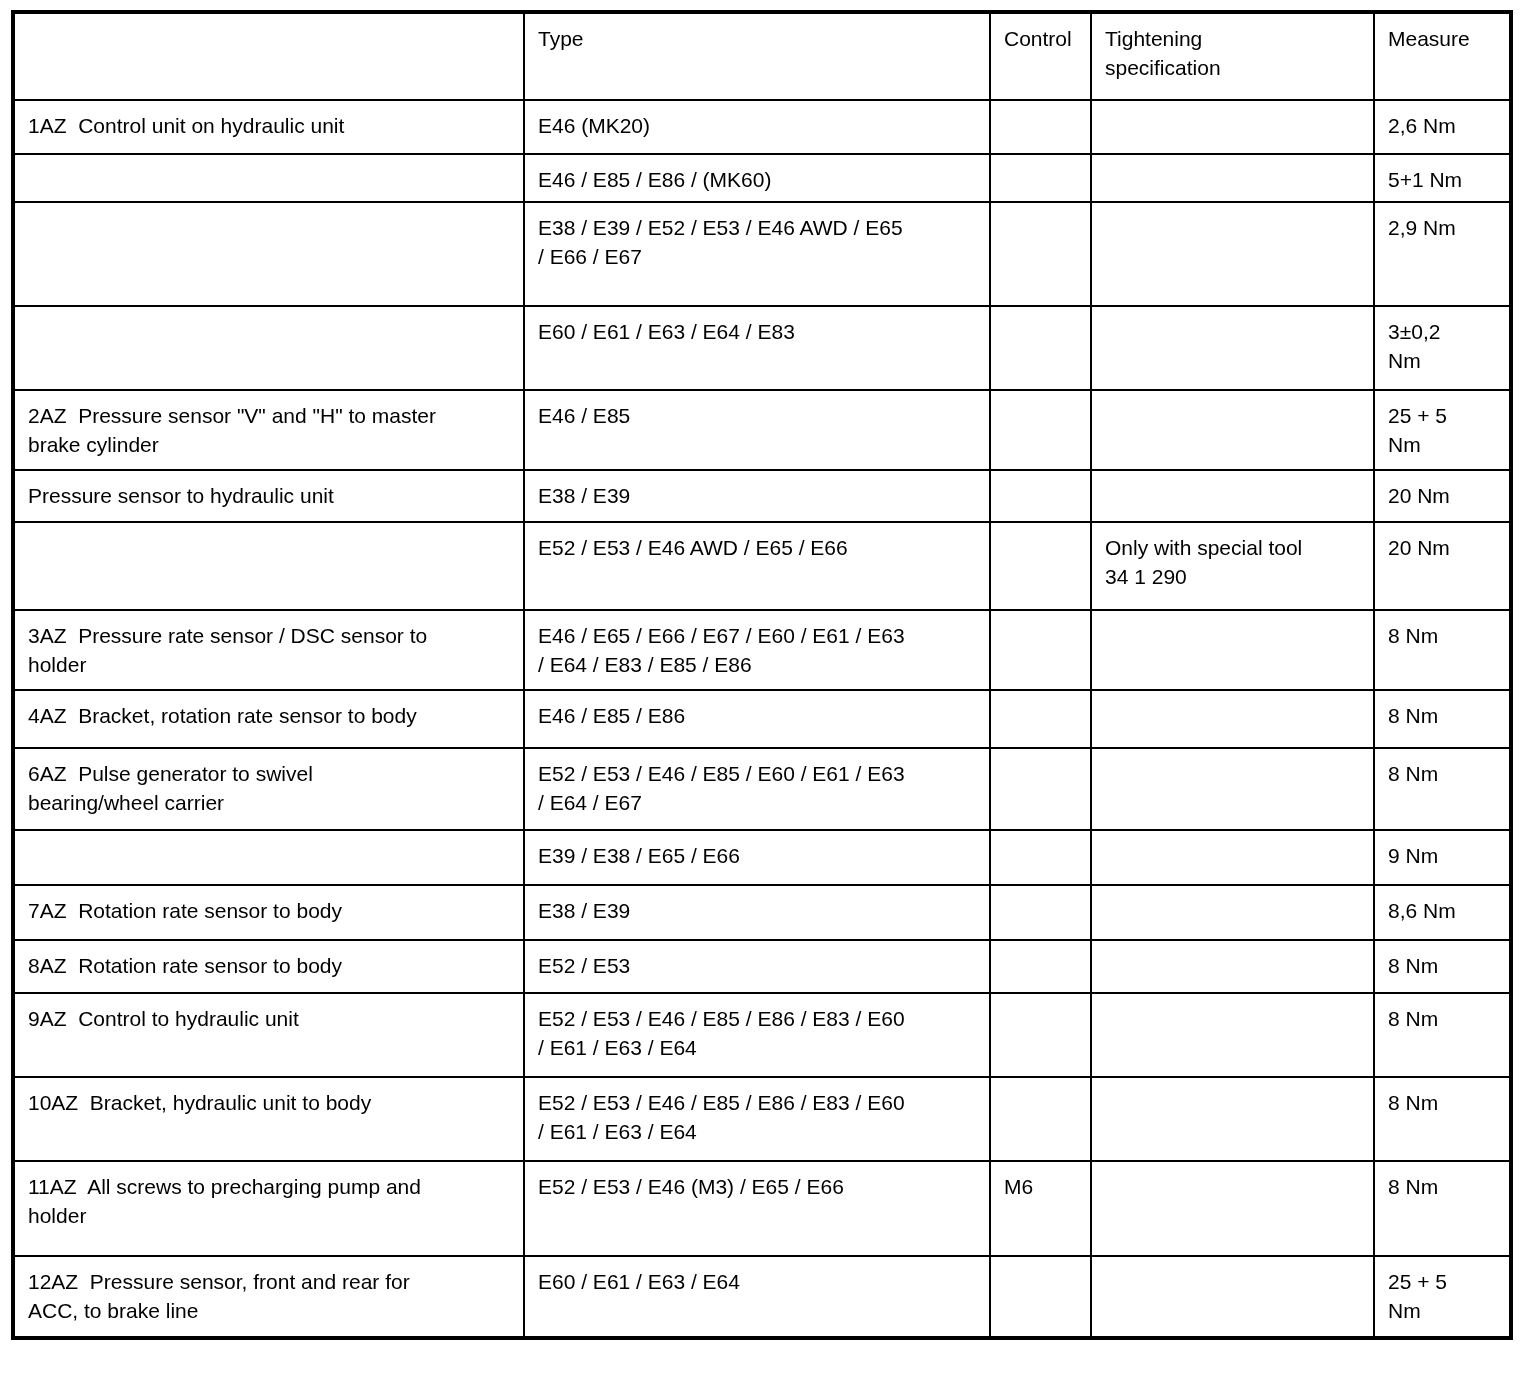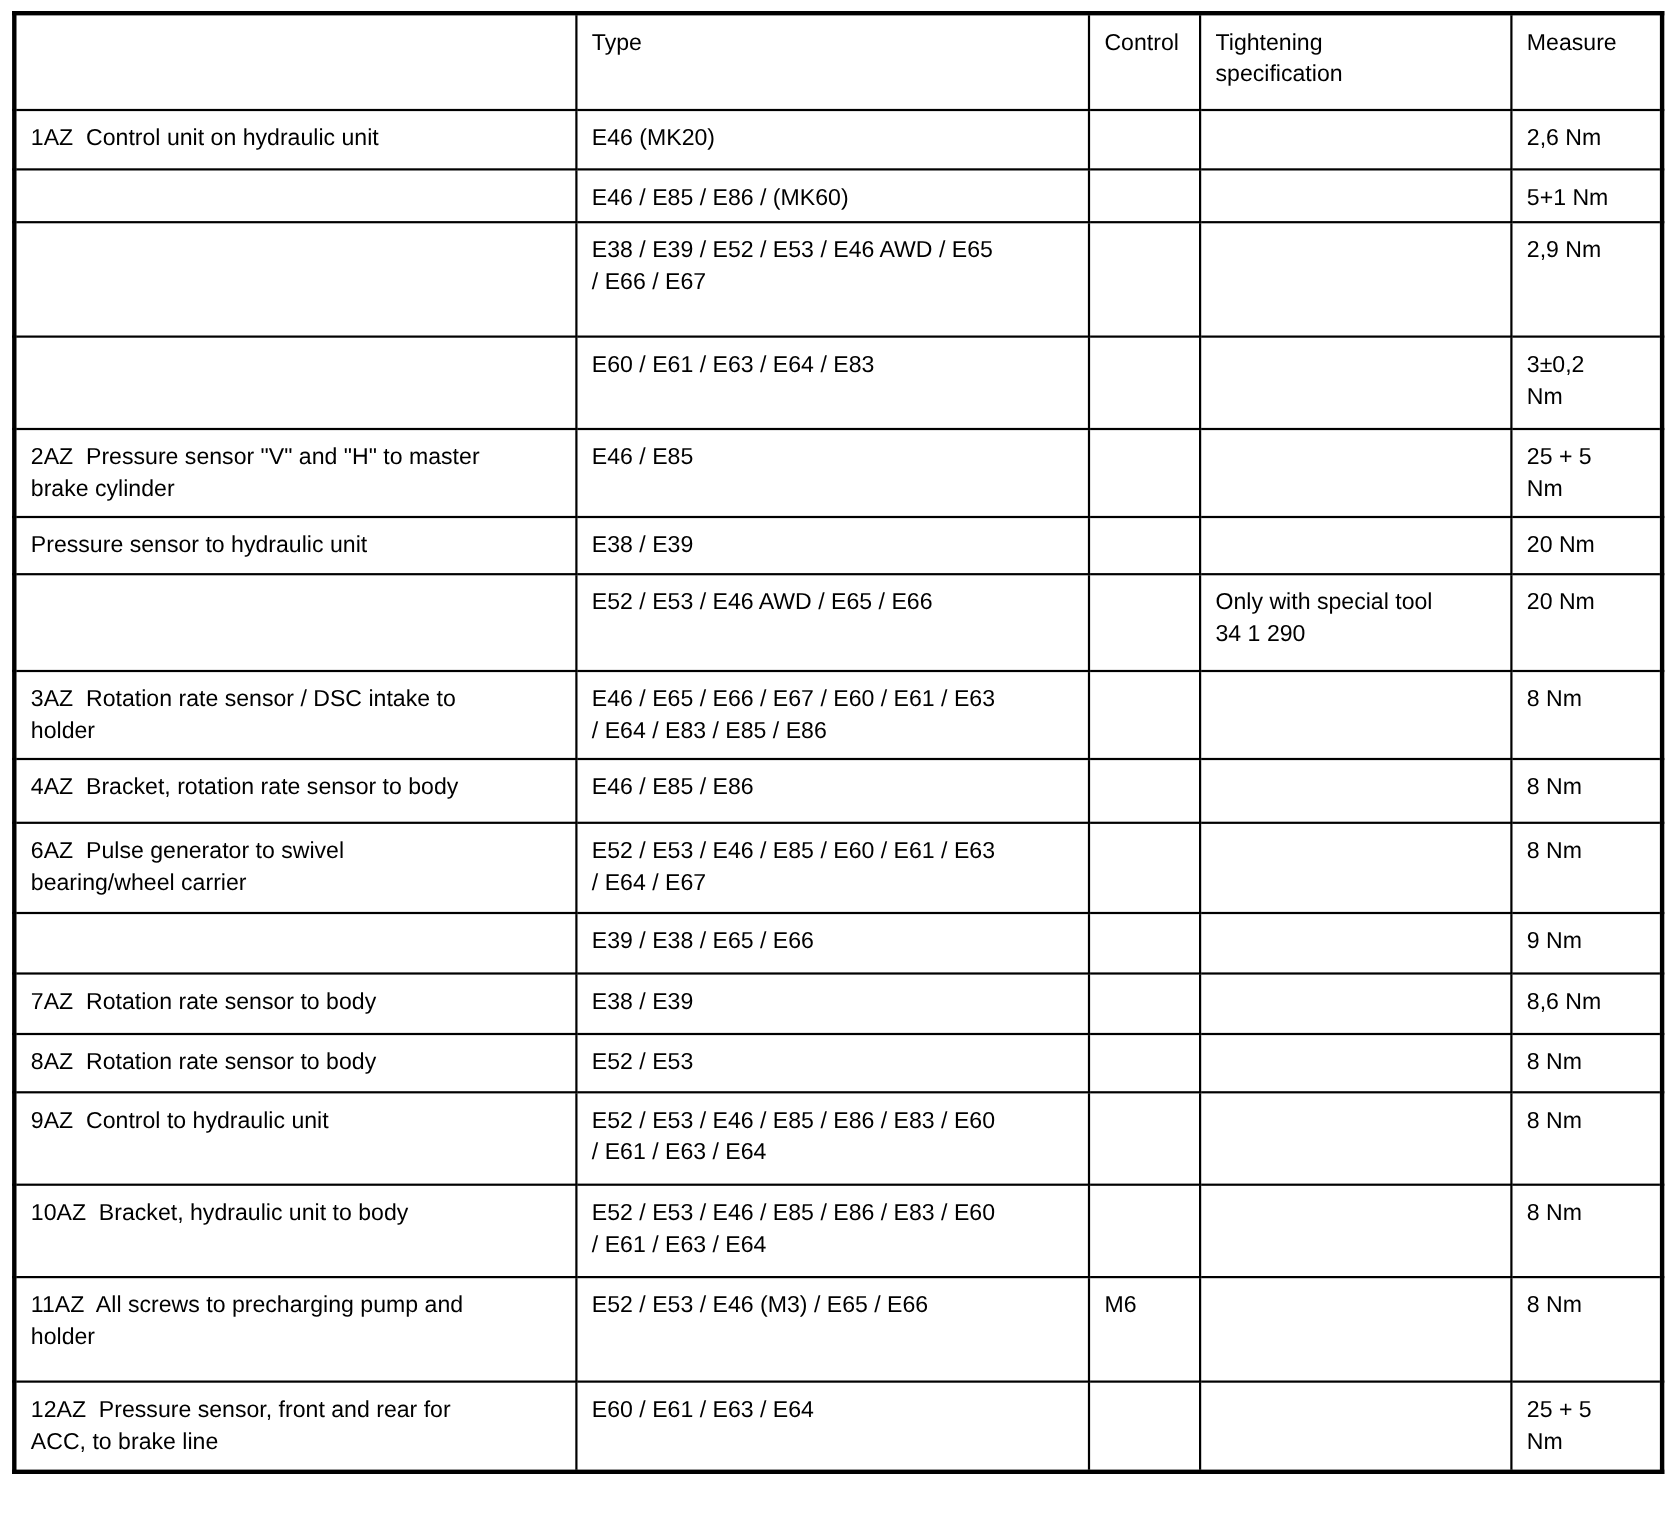--- a/index.html
+++ b/index.html
@@ -109,21 +109,21 @@
       </tr>
       <tr style="height:88px">
         <td></td>
         <td class="b">E52 / E53 / E46 AWD / E65 / E66</td>
         <td></td>
         <td>Only with special tool
 34 1 290</td>
         <td>20 Nm</td>
       </tr>
       <tr style="height:80px">
-        <td>3AZ  Rotation rate sensor / DSC intake to
+        <td>3AZ  Pressure rate sensor / DSC sensor to
 holder</td>
         <td>E46 / E65 / E66 / E67 / E60 / E61 / E63
 / E64 / E83 / E85 / E86</td>
         <td></td>
         <td></td>
         <td>8 Nm</td>
       </tr>
       <tr style="height:58px">
         <td>4AZ  Bracket, rotation rate sensor to body</td>
         <td>E46 / E85 / E86</td>

